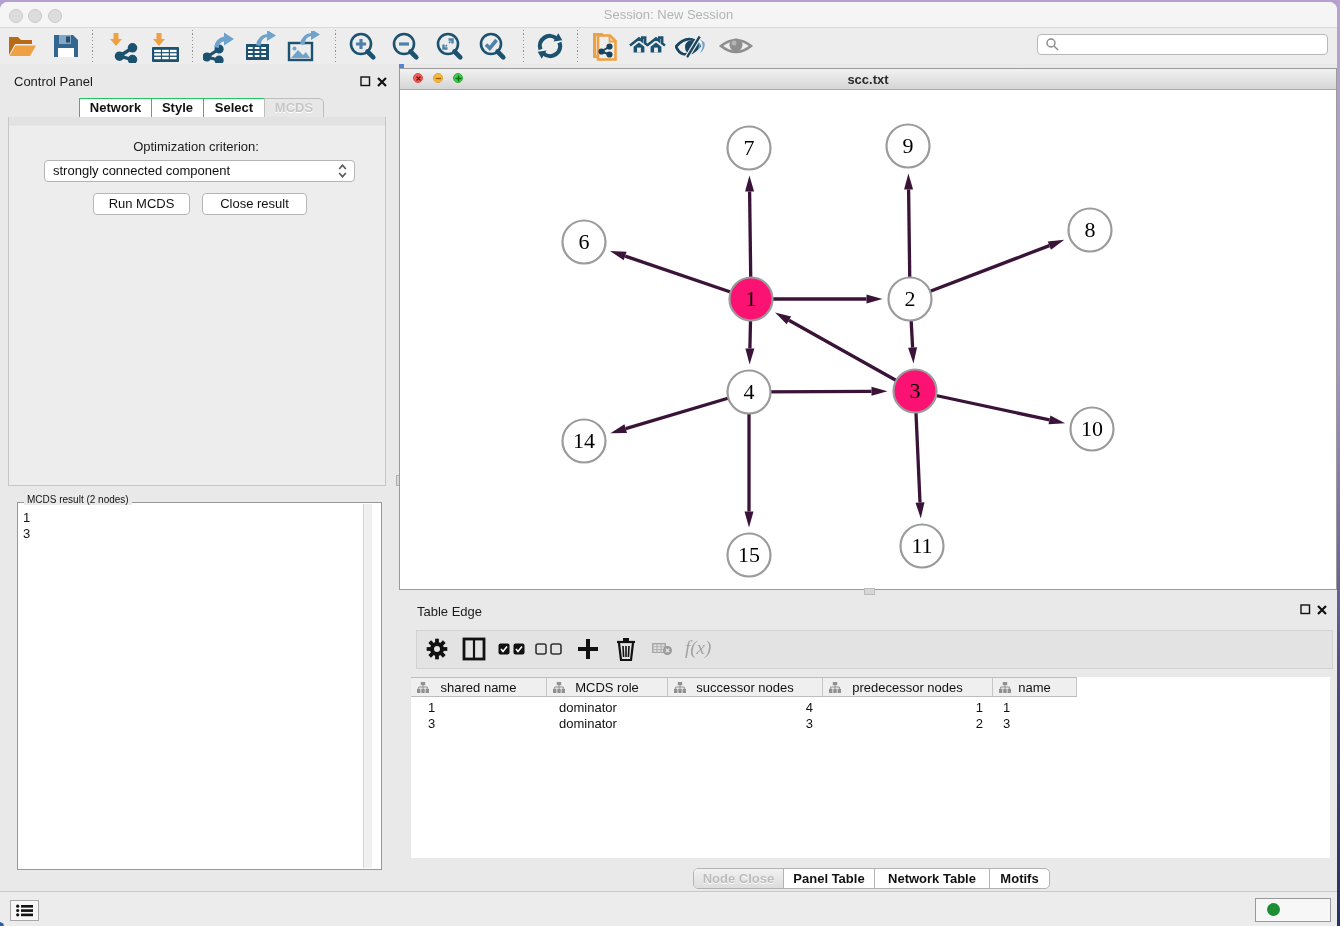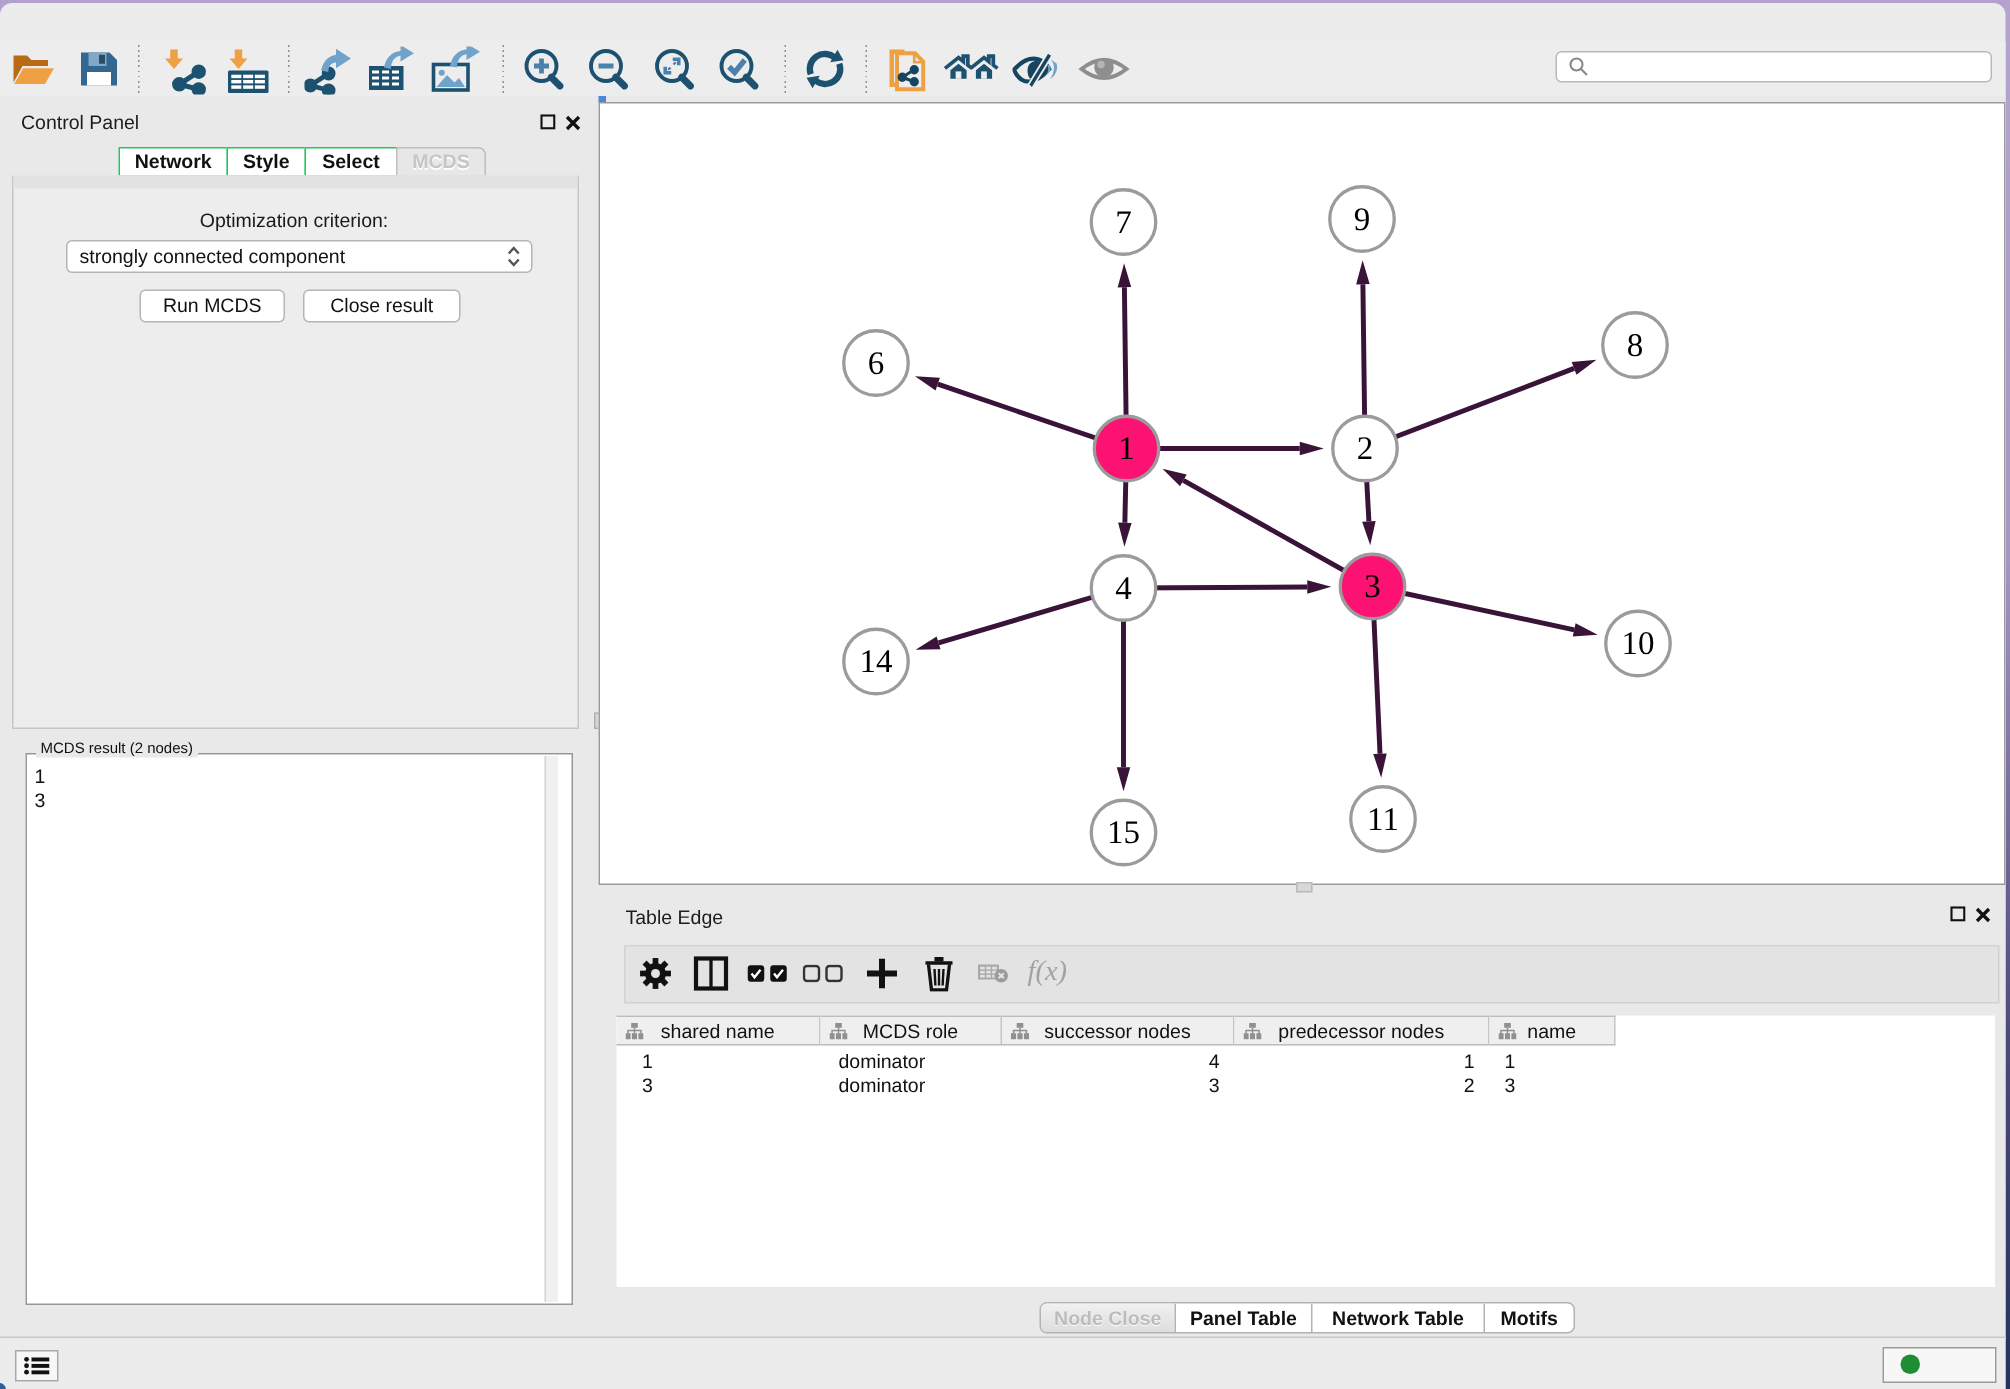--- a/index.html
+++ b/index.html
@@ -40,20 +40,26 @@
 .tcell{font-size:13px;color:#111;}
 
 #status{left:0;top:889px;width:1337px;height:37px;background:#ececec;border-top:1px solid #c8c8c8;}
 #listbtn{left:10px;top:8px;width:27px;height:19px;background:#f7f7f7;border:1px solid #a8a8a8;}
 #membtn{left:1255px;top:6px;width:74px;height:22px;background:#f7f7f7;border:1px solid #9a9a9a;font-size:13px;color:#111;}
 </style>
 </head>
 <body>
 <div class="abs" id="rightstrip"></div>
 <div class="abs" id="window">
+  <div class="abs" id="titlebar">
+    <div class="abs tl" style="left:9px;"></div>
+    <div class="abs tl" style="left:28px;"></div>
+    <div class="abs tl" style="left:48px;"></div>
+    <div class="abs" id="wtitle">Session: New Session</div>
+  </div>
   <div class="abs" id="toolbar">
     <svg class="abs ticon" style="left:6px;top:3px;" width="32" height="30" viewBox="0 0 32 30">
         <path d="M3 6 L12 6 L15 9 L26 9 L26 13 L9 13 L3 24 Z" fill="#b96a14"></path>
         <path d="M9.5 14.5 L30 14.5 L24 25 L3.5 25 Z" fill="#efa042"></path>
       </svg>
       <svg class="abs ticon" style="left:51px;top:3px;" width="30" height="30" viewBox="0 0 30 30">
         <path d="M3 4 L22 4 L27 9 L27 26 L3 26 Z" fill="#34678f"></path>
         <rect x="8" y="4" width="12" height="9" fill="#7fa8c9"></rect>
         <rect x="15" y="5.5" width="4" height="6" fill="#2a4d66"></rect>
         <rect x="7" y="17" width="16" height="9" fill="#fff"></rect>
@@ -211,20 +217,38 @@
       <div class="abs btn" style="left:202px;width:103px;">Close result</div>
       <div class="abs" id="mcdsbox">
         <div class="abs" style="left:5px;top:7px;font-size:13px;color:#111;line-height:16px;">1<br>3</div>
         <div class="abs" style="right:9px;top:1px;width:8px;height:364px;background:#f0f0f0;border-left:1px solid #d5d5d5;"></div>
       </div>
       <div class="abs" id="mcdslabel">MCDS result (2 nodes)</div>
     </div>
     <div class="abs" style="left:396px;top:411px;width:7px;height:9px;background:#d7d7d7;border:1px solid #b0b0b0;"></div>
     <div class="abs" style="left:399px;top:0px;width:5px;height:5px;background:#4f86d8;"></div>
       <div class="abs" id="netwin">
+      <div class="abs" id="nettitle">
+        <div class="abs mtl" style="left:13px;background:#f25e56;border:1px solid #d94c44;">
+            <svg width="9" height="9" style="position:absolute;left:0px;top:0px;">
+              <path d="M2.5 2.5 L6.5 6.5 M6.5 2.5 L2.5 6.5" stroke="#7c1410" stroke-width="1.3"></path>
+            </svg>
+          </div>
+        <div class="abs mtl" style="left:33px;background:#f6b73e;border:1px solid #e0a32e;">
+            <svg width="9" height="9" style="position:absolute;left:0px;top:0px;">
+              <path d="M1.8 4.5 L7.2 4.5" stroke="#9a6003" stroke-width="1.4"></path>
+            </svg>
+          </div>
+        <div class="abs mtl" style="left:53px;background:#3fc94f;border:1px solid #2fae3e;">
+            <svg width="9" height="9" style="position:absolute;left:0px;top:0px;">
+              <path d="M4.5 1.5 L4.5 7.5 M1.5 4.5 L7.5 4.5" stroke="#0a6e14" stroke-width="1.4"></path>
+            </svg>
+          </div>
+        <div class="abs" id="netname">scc.txt</div>
+      </div>
       <svg class="abs" style="left:0;top:20px;" width="936" height="500">
           <line x1="351" y1="210" x2="349.6" y2="102.5" stroke="#3a1438" stroke-width="3.3"></line>
           <polygon points="349.4,86.5 354.1,102.4 345.1,102.6" fill="#3a1438"></polygon>
           <line x1="351" y1="210" x2="225.2" y2="167.1" stroke="#3a1438" stroke-width="3.3"></line>
           <polygon points="210.0,161.9 226.6,162.8 223.7,171.3" fill="#3a1438"></polygon>
           <line x1="351" y1="210" x2="466.5" y2="210.0" stroke="#3a1438" stroke-width="3.3"></line>
           <polygon points="482.5,210.0 466.5,214.5 466.5,205.5" fill="#3a1438"></polygon>
           <line x1="351" y1="210" x2="349.9" y2="259.5" stroke="#3a1438" stroke-width="3.3"></line>
           <polygon points="349.6,275.5 345.4,259.4 354.4,259.6" fill="#3a1438"></polygon>
           <line x1="510" y1="210" x2="508.6" y2="100.5" stroke="#3a1438" stroke-width="3.3"></line>

